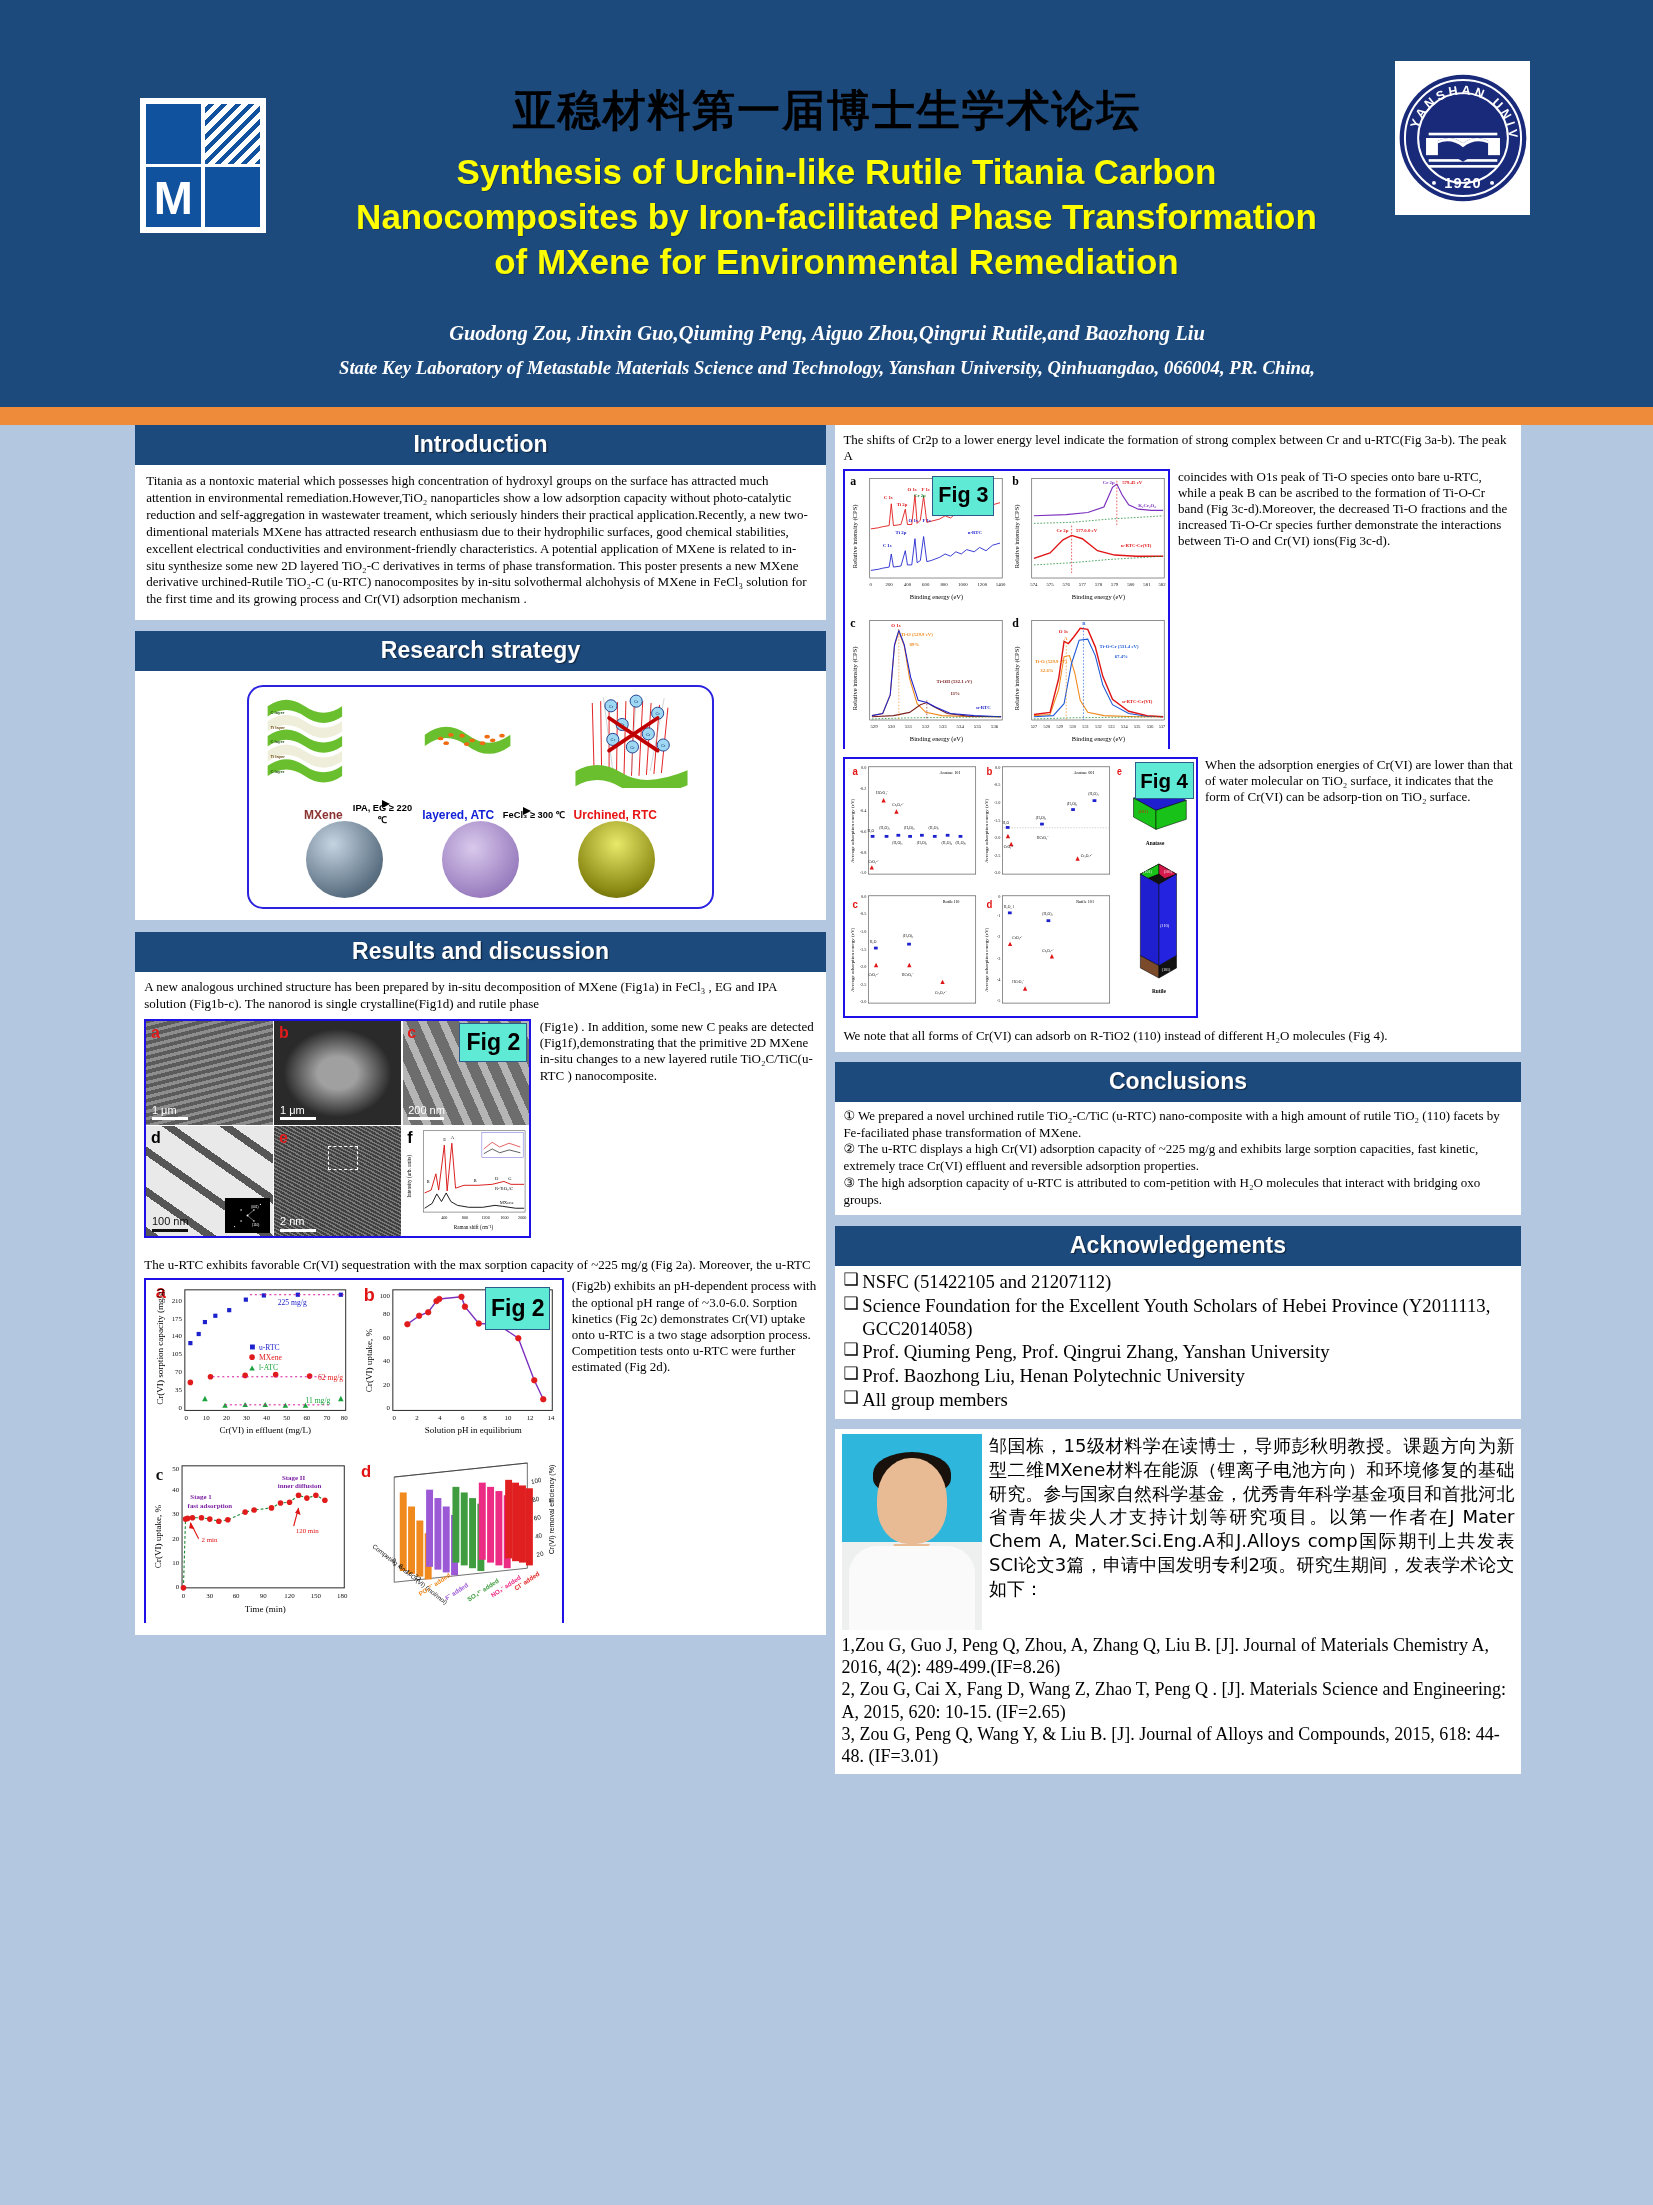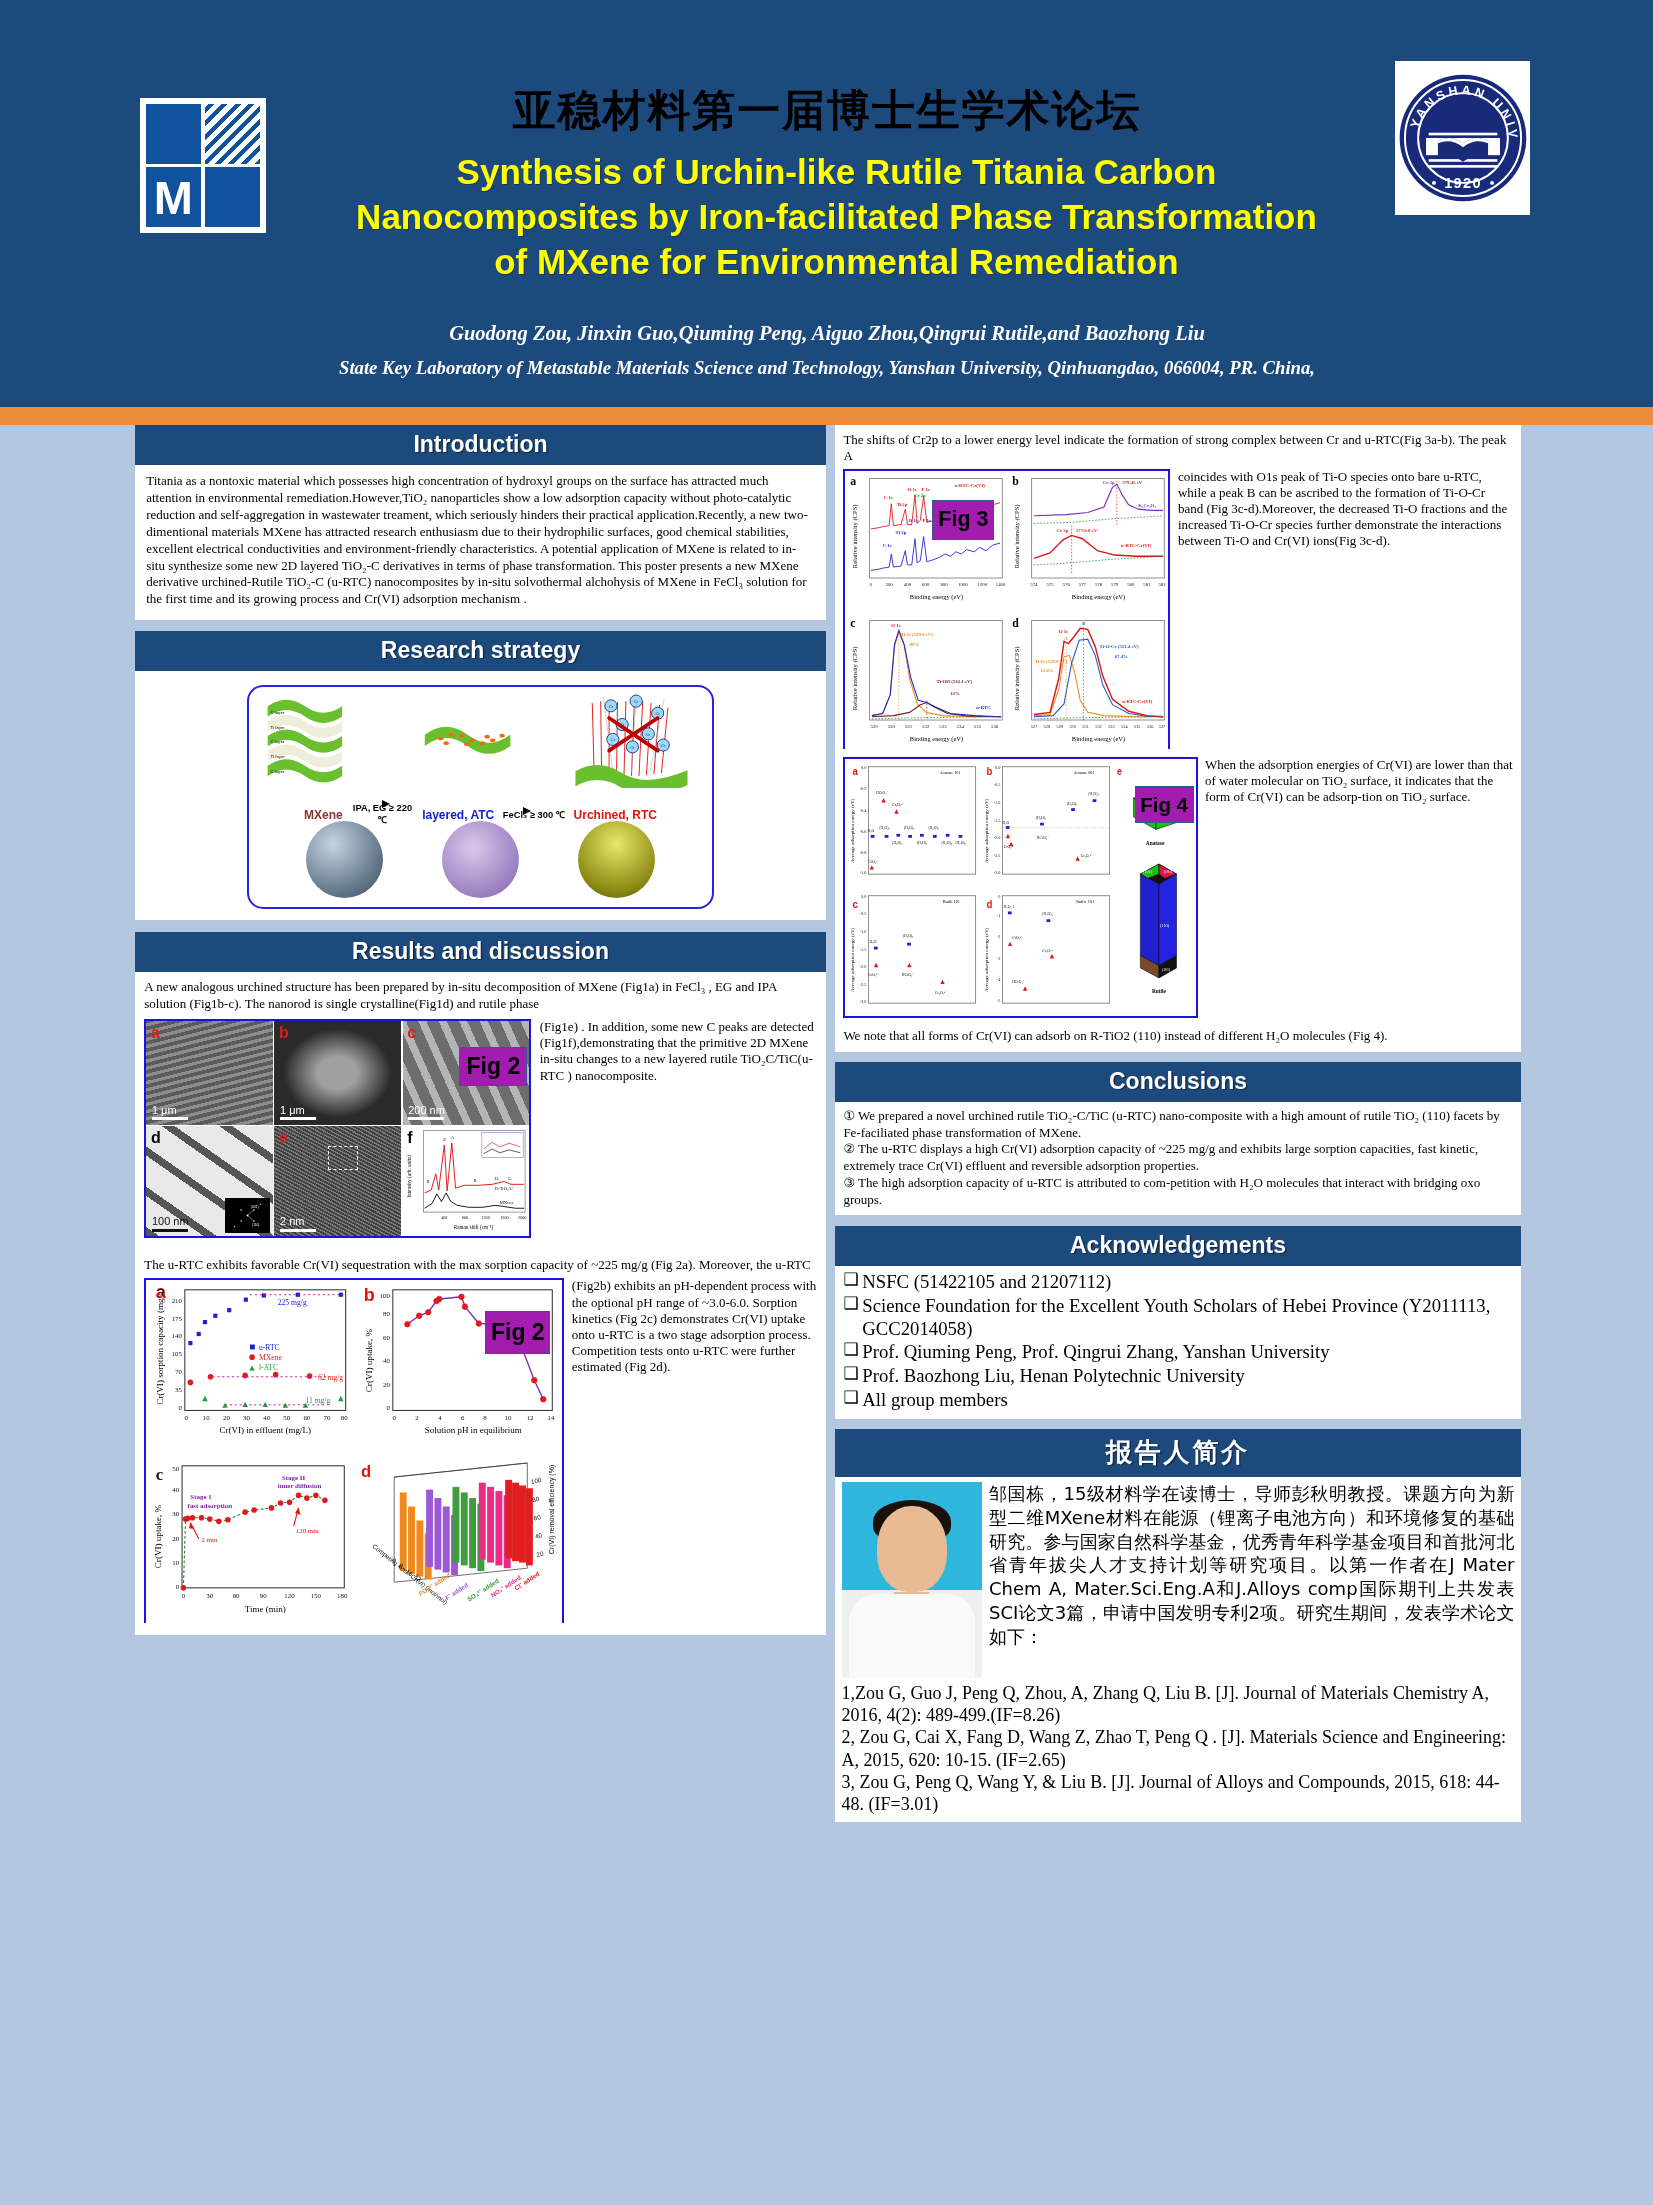--- a/index.html
+++ b/index.html
@@ -76,23 +76,23 @@
   .panel-body { padding:6.5px 10.3px 8.4px; }
   .ptext {
     font-family:"Liberation Serif", serif; font-size:13px; line-height:1.295;
     color:#000; text-align:left;
   }
   .ptext.tight { line-height:1.24; }
 
   
   .figbox { border:2.8px solid #2010e8; background:#fff; position:relative; }
   .figtag {
-    position:absolute; background:#a21caf; border:0.9px solid #2b5c8c;
+    position:absolute; background:#5eead4; border:0.9px solid #2b5c8c;
     color:#000; font-family:"Liberation Sans",sans-serif; font-weight:bold;
-    display:flex; align-items:center; justify-content:center; z-index:5;margin-top:24px;
+    display:flex; align-items:center; justify-content:center; z-index:5;
   }
 
   
   .rs-wrap { padding:14px 0 11.2px; display:flex; justify-content:center; }
   .rs-card {
     width:467px; height:224px; border:2.3px solid #2b22e0; border-radius:16px;
     position:relative; background:#fff;
   }
   .rs-flake { position:absolute; }
   .rs-arrowrow {
@@ -1060,21 +1060,20 @@
             <span>Prof. Baozhong Liu,  Henan Polytechnic University</span>
           </div>
           <div class="ack-item">
             <span class="ack-box">❑</span>
             <span>All group members</span>
           </div>
         </div>
       </div>
 
       <div class="panel" style="margin-bottom:0;">
-        <div class="panel-head cn">报告人简介</div>
         <div class="bio-wrap">
           <div class="bio-photo">
             <div class="hair"></div>
             <div class="head"></div>
             <div class="collar"></div>
             <div class="body"></div>
           </div>
           <div class="bio-text">邹国栋，15级材料学在读博士，导师彭秋明教授。课题方向为新型二维MXene材料在能源（锂离子电池方向）和环境修复的基础研究。参与国家自然科学基金，优秀青年科学基金项目和首批河北省青年拔尖人才支持计划等研究项目。以第一作者在J Mater Chem A, Mater.Sci.Eng.A和J.Alloys comp国际期刊上共发表SCI论文3篇，申请中国发明专利2项。研究生期间，发表学术论文如下：</div>
         </div>
         <div class="refs">

